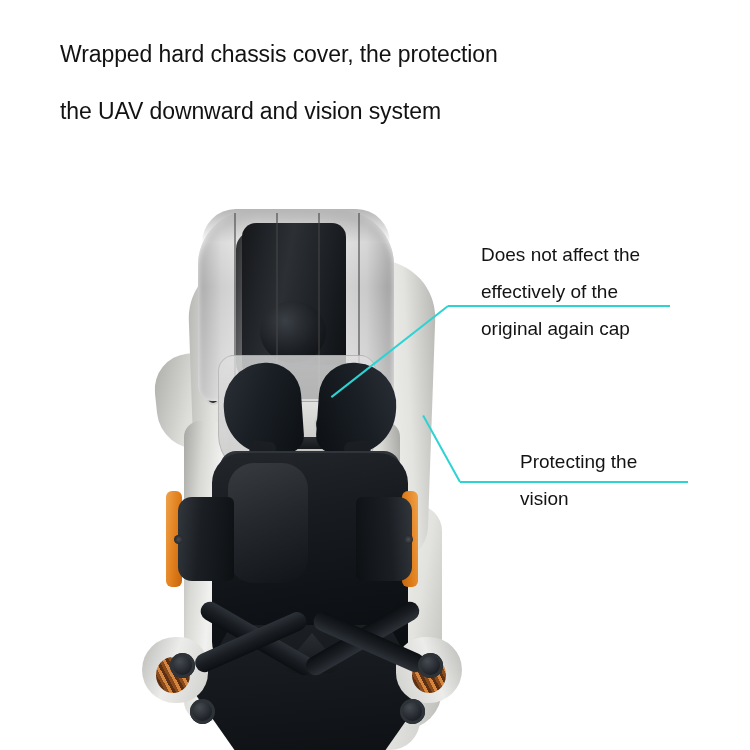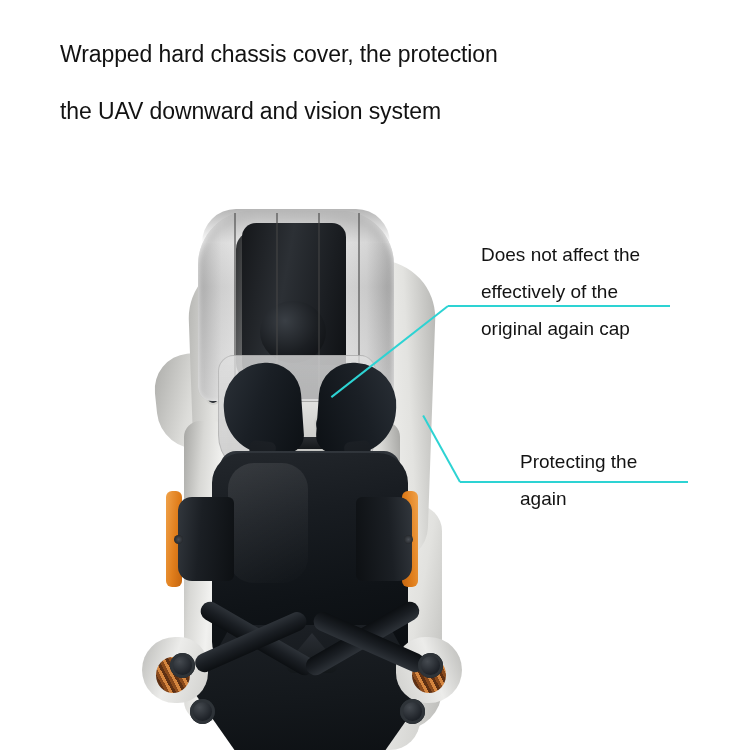--- a/index.html
+++ b/index.html
@@ -401,16 +401,16 @@
   <div class="lead-d" id="lead-vision-d"></div>
 
   <div class="callout" id="callout-lens">
     <div class="callout-line">Does not affect the</div>
     <div class="callout-line">effectively of the</div>
     <div class="callout-line">original again cap</div>
   </div>
 
   <div class="callout" id="callout-vision">
     <div class="callout-line">Protecting the</div>
-    <div class="callout-line">again</div>
+    <div class="callout-line">vision</div>
   </div>
 
 </div>
 
 </body></html>

